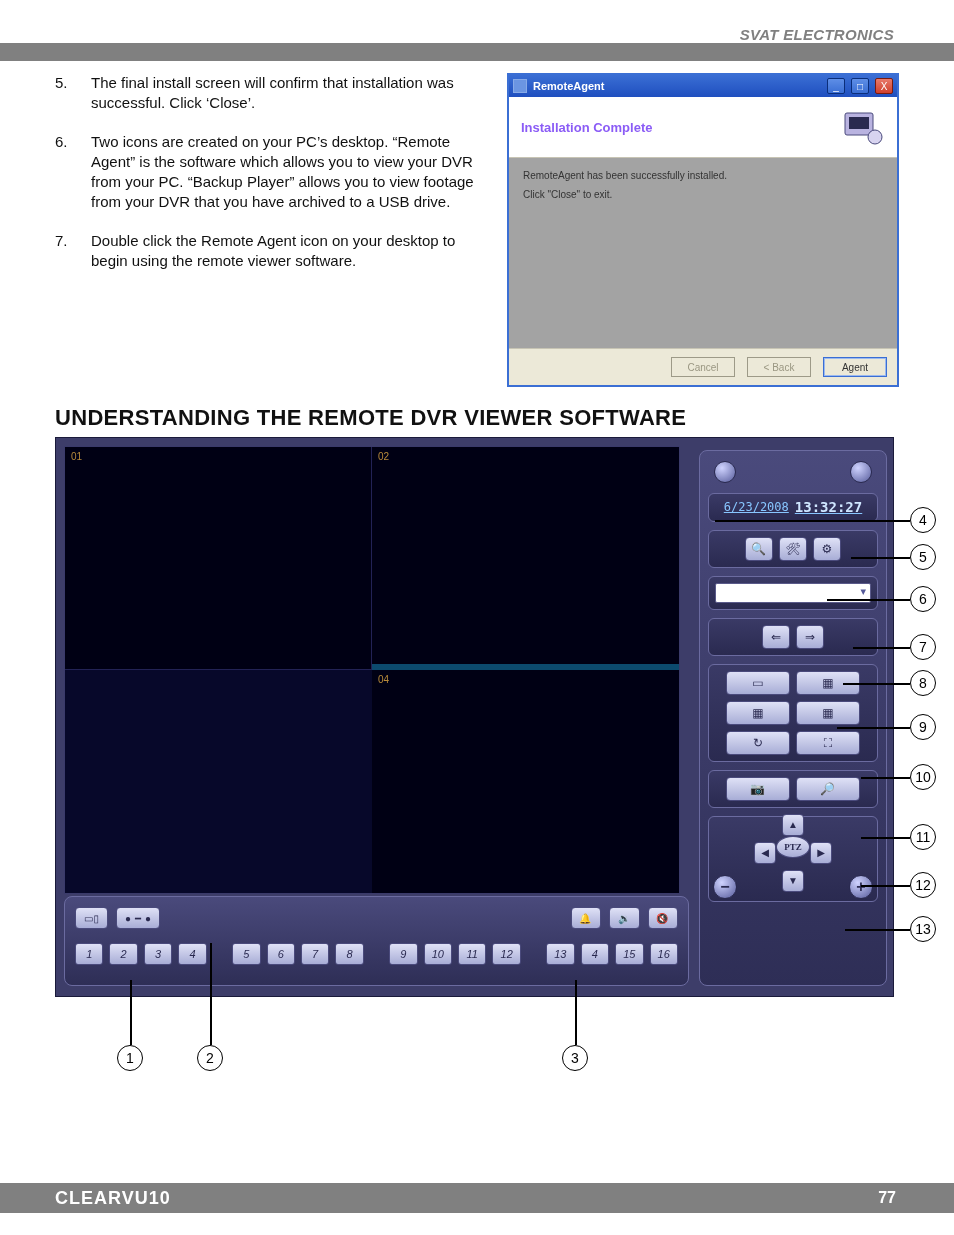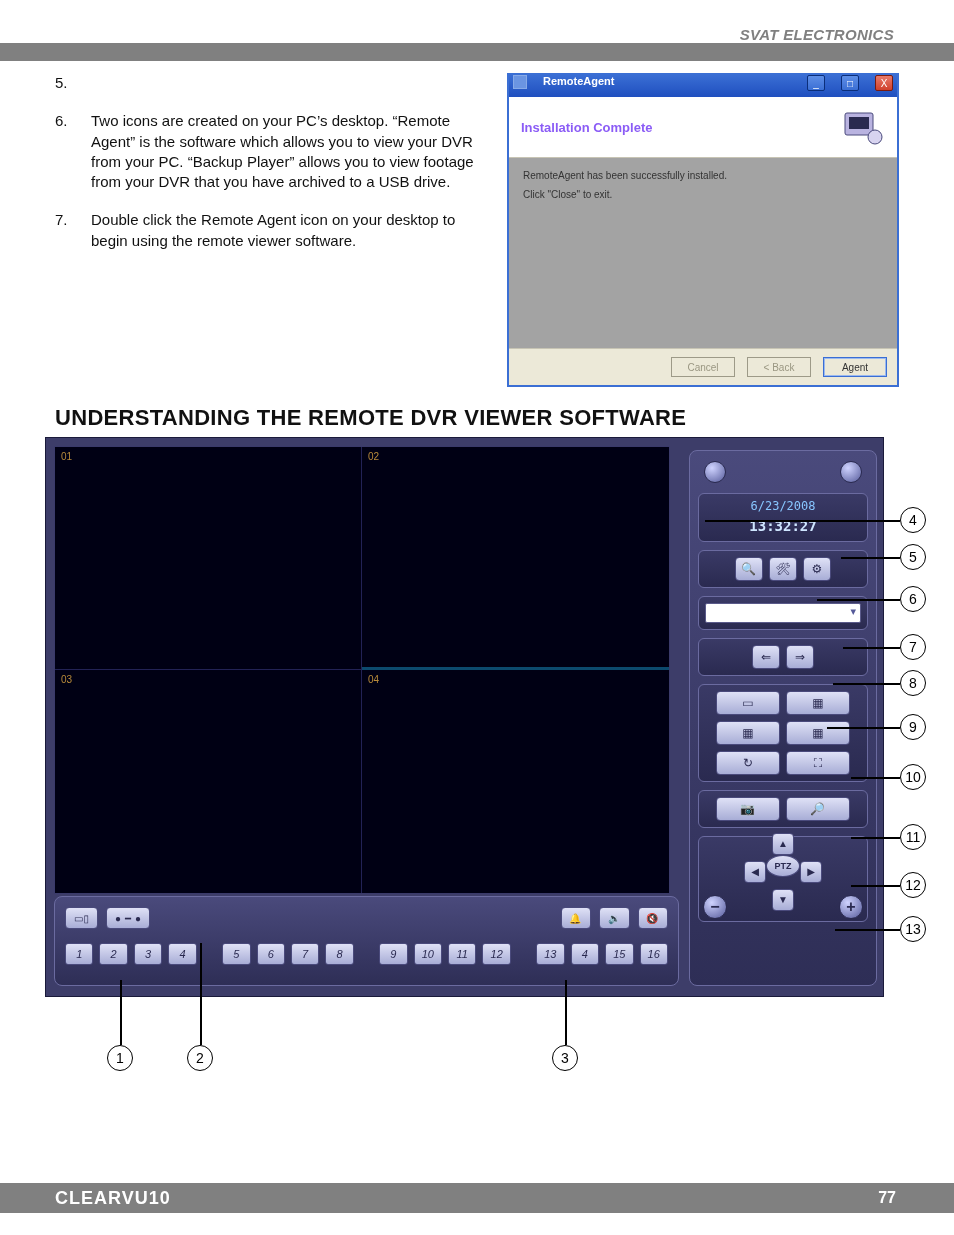--- a/index.html
+++ b/index.html
@@ -14,65 +14,65 @@
   
   .instr { width: 430px; }
   .instr ol { list-style: none; }
   .instr li { display: flex; gap: 18px; font-size: 15px; line-height: 1.35; color: #111; margin-bottom: 18px; }
   .instr li .num { width: 18px; flex: 0 0 18px; text-align: left; }
   .instr li .body { flex: 1; }
   .instr .note { font-style: italic; }
 
   
   .installer { position: absolute; top: 0; right: 0; width: 392px; border: 2px solid #3b6fd4; background: #ece9d8; font-family: Tahoma, Arial, sans-serif; font-size: 11px; }
-  .installer .titlebar { height: 22px; background: linear-gradient(#3a6ed4,#1f4fbf); color: #fff; display:flex; align-items:flex-start; padding: 0 4px; gap:16px; }
+  .installer .titlebar { height: 22px; background: linear-gradient(#3a6ed4,#1f4fbf); color: #fff; display:flex; align-items:center; padding: 0 4px; gap:6px; }
   .installer .titlebar .ticon { width:14px; height:14px; background:#6b95e2; border:1px solid #fff3; display:inline-block; }
   .installer .titlebar .ttl { flex:1; font-weight:700; font-size:11px; }
   .installer .titlebar .wbtn { width:18px; height:16px; background:linear-gradient(#5e8ee6,#3a6ed4); border:1px solid #0b2e7a; color:#fff; display:flex; align-items:center; justify-content:center; font-size:10px; border-radius:2px;}
   .installer .wbtn.close { background: linear-gradient(#e87a6b,#d0402c); border-color:#7a1a0e;}
   .installer .head { background:#fff; padding: 10px 12px; border-bottom:1px solid #c7c4b4; display:flex; align-items:center; }
   .installer .head .htxt { font-weight:700; font-size:13px; color:#8b5cf6; flex:1; }
   .installer .head .hicon { width:46px; height:40px; }
   .installer .bodyarea { background:#a3a3a3; padding: 12px 14px; min-height: 190px; color:#333; font-size:10px; }
   .installer .bodyarea p { margin-bottom: 8px; }
   .installer .footer { border-top:1px solid #c7c4b4; padding: 8px 10px; display:flex; justify-content:flex-end; gap:12px; }
   .installer .btn { width:64px; height:20px; font-size:10px; background:#ece9d8; border:1px solid #9d9a88; color:#333; display:flex; align-items:center; justify-content:center; }
   .installer .btn.disabled { color:#9a9782; }
   .installer .btn.primary { border:1px solid #3a6ed4; box-shadow: inset 0 0 0 1px #9bb9ef; }
 
   
   .section-title { position:absolute; top: 405px; left:55px; font-weight:800; font-size:22px; letter-spacing:.3px; color:#111; }
 
   
-  .dvr-wrap { position:absolute; top: 437px; left:45px; width: 839px; }
+  .dvr-wrap { position:absolute; top: 437px; left:55px; width: 839px; }
   .dvr { width: 839px; height: 560px; background:#3d3d69; border:1px solid #1a1a3a; position:relative; font-family: Tahoma, Arial, sans-serif; color:#cfd3ff; }
   .dvr .vidarea { position:absolute; left:8px; top:8px; width:616px; height:448px; background:#07082a; border:1px solid #3a3a6a; }
   .dvr .vidarea .quad { position:absolute; background:#000014; }
   .dvr .vidarea .q1 { left:0; top:0; right:50%; bottom:50%; border-right:1px solid #222255; border-bottom:1px solid #222255; }
-  .dvr .vidarea .q2 { left:50%; top:0; right:0; bottom:50%; border-bottom:3px solid #0c4a6e; }
+  .dvr .vidarea .q2 { left:50%; top:0; right:0; bottom:50%; border-bottom:6px solid #0c4a6e; }
   .dvr .vidarea .q3 { left:0; top:50%; right:50%; bottom:0; border-right:1px solid #222255;}
   .dvr .vidarea .q4 { left:50%; top:50%; right:0; bottom:0; }
   .dvr .vidarea .chlabel { position:absolute; top:4px; left:6px; font-size:10px; color:#b88a3a; }
 
   .dvr .sidebar { position:absolute; right:6px; top:12px; width:188px; bottom:10px; background: linear-gradient(#4a4a7c,#2e2e56); border:1px solid #6b6ba0; border-radius:8px; padding:8px; display:flex; flex-direction:column; gap:8px; }
   .dvr .sidebar .row { background: linear-gradient(#3a3a66,#2a2a50); border:1px solid #6b6ba0; border-radius:6px; padding:6px; display:flex; align-items:center; justify-content:center; gap:6px; }
   .dvr .sidebar .toprow { display:flex; justify-content:space-between; padding: 2px 6px; background:none; border:none; }
   .dvr .sidebar .circle { width:22px; height:22px; border-radius:50%; background:radial-gradient(circle at 35% 30%,#cfd3ff,#555a9a); border:1px solid #2a2a50;}
-  .dvr .datebox { flex-direction:column; font-family: "Digital-7", Consolas, monospace; font-size:12px; color:#88c6ff; line-height:1.1; }
+  .dvr .datebox { flex-direction:row; font-family: "Digital-7", Consolas, monospace; font-size:12px; color:#88c6ff; line-height:1.1;text-decoration:underline; }
   .dvr .datebox .time { font-weight:700; font-size:14px; color:#cfe6ff; }
   .dvr .iconbtn { width:28px; height:24px; background:linear-gradient(#dfe1f6,#a8add6); border:1px solid #4a4a7c; border-radius:4px; display:flex; align-items:center; justify-content:center; font-size:12px; color:#2a2a50; }
   .dvr .dropdown { height:20px; width:100%; background:#fff; border:1px solid #5a5a8a; border-radius:2px; position:relative;}
   .dvr .dropdown::after { content:"▾"; position:absolute; right:4px; top:1px; color:#555a9a; font-size:11px;}
   .dvr .iogrid { display:grid; grid-template-columns: repeat(2, 64px); gap:6px; justify-content:center; }
   .dvr .iogrid .iconbtn { width:64px; height:24px; }
   .dvr .ptz { position:relative; height:86px; }
   .dvr .ptz .dpad { position:absolute; left:50%; top:42%; transform:translate(-50%,-50%); width:78px; height:78px; }
   .dvr .ptz .dpad .d { position:absolute; width:22px; height:22px; background:linear-gradient(#dfe1f6,#a8add6); border:1px solid #4a4a7c; border-radius:4px; display:flex;align-items:center;justify-content:center;font-size:10px;color:#2a2a50;}
   .dvr .ptz .dpad .up{left:28px;top:0;} .dvr .ptz .dpad .dn{left:28px;bottom:0;} .dvr .ptz .dpad .lf{left:0;top:28px;} .dvr .ptz .dpad .rt{right:0;top:28px;}
-  .dvr .ptz .dpad .mid{left:22px;top:22px;width:34px;height:22px;border-radius:50%;font-size:9px;font-weight:700;}
+  .dvr .ptz .dpad .mid{left:22px;top:22px;width:34px;height:22px;border-radius:50%;font-size:9px;font-weight:700;font-family:Liberation Serif, serif;}
   .dvr .ptz .zoom { position:absolute; bottom:2px; left:0; right:0; display:flex; justify-content:space-between; padding:0 4px;}
   .dvr .ptz .zoom .circle { width:24px;height:24px; display:flex;align-items:center;justify-content:center;color:#2a2a50;font-weight:700;}
 
   .dvr .bottombar { position:absolute; left:8px; right:204px; bottom:10px; height:90px; background: linear-gradient(#4a4a7c,#2e2e56); border:1px solid #6b6ba0; border-radius:8px; padding:6px 10px; }
   .dvr .bottombar .r1 { height:30px; display:flex; align-items:center; gap:8px; }
   .dvr .bottombar .spacer { flex:1; }
   .dvr .bottombar .pill { height:22px; padding:0 8px; background:linear-gradient(#dfe1f6,#a8add6); border:1px solid #4a4a7c; border-radius:4px; display:flex;align-items:center;font-size:10px;color:#2a2a50; gap:4px;}
   .dvr .bottombar .chrow { display:flex; gap:6px; margin-top:10px; }
   .dvr .chbtn { width:30px; height:22px; background:linear-gradient(#dfe1f6,#a8add6); border:1px solid #4a4a7c; border-radius:3px; display:flex;align-items:center;justify-content:center; font-size:11px; color:#2a2a50; font-style:italic;}
   .dvr .chrow .gap { width:14px; }
@@ -98,21 +98,21 @@
     <div class="brand">SVAT ELECTRONICS</div>
     <span class="tag">now you can see</span>
   </div>
 
   <div class="content">
     <div class="instr">
       <ol>
         <li>
           <div class="num">5.</div>
           <div class="body">
-            <br>
+            <span>The final install screen will confirm that installation was successful. Click ‘Close’.</span><br>
           </div>
         </li>
         <li>
           <div class="num">6.</div>
           <div class="body"><span>Two icons are created on your PC’s desktop.  “Remote Agent” is the software which allows you to view your DVR from your PC.  “Backup Player” allows you to view footage from your DVR that you have archived to a USB drive.</span></div>
         </li>
         <li>
           <div class="num">7.</div>
           <div class="body"><span>Double click the Remote Agent icon on your desktop to begin using the remote viewer software.</span></div>
         </li>
@@ -150,23 +150,20 @@
   <h2 class="section-title">UNDERSTANDING THE REMOTE DVR VIEWER SOFTWARE</h2>
 
   <div class="dvr-wrap">
     <div class="dvr">
       <div class="vidarea">
         <div class="quad q1">
             <span class="chlabel">01</span>
           </div>
         <div class="quad q2">
             <span class="chlabel">02</span>
-          </div>
-        <div class="quad q3">
-            <span class="chlabel">03</span>
           </div>
         <div class="quad q4">
             <span class="chlabel">04</span>
           </div>
       </div>
 
       <div class="sidebar">
         <div class="toprow">
           <div class="circle"></div>
           <div class="circle"></div>

